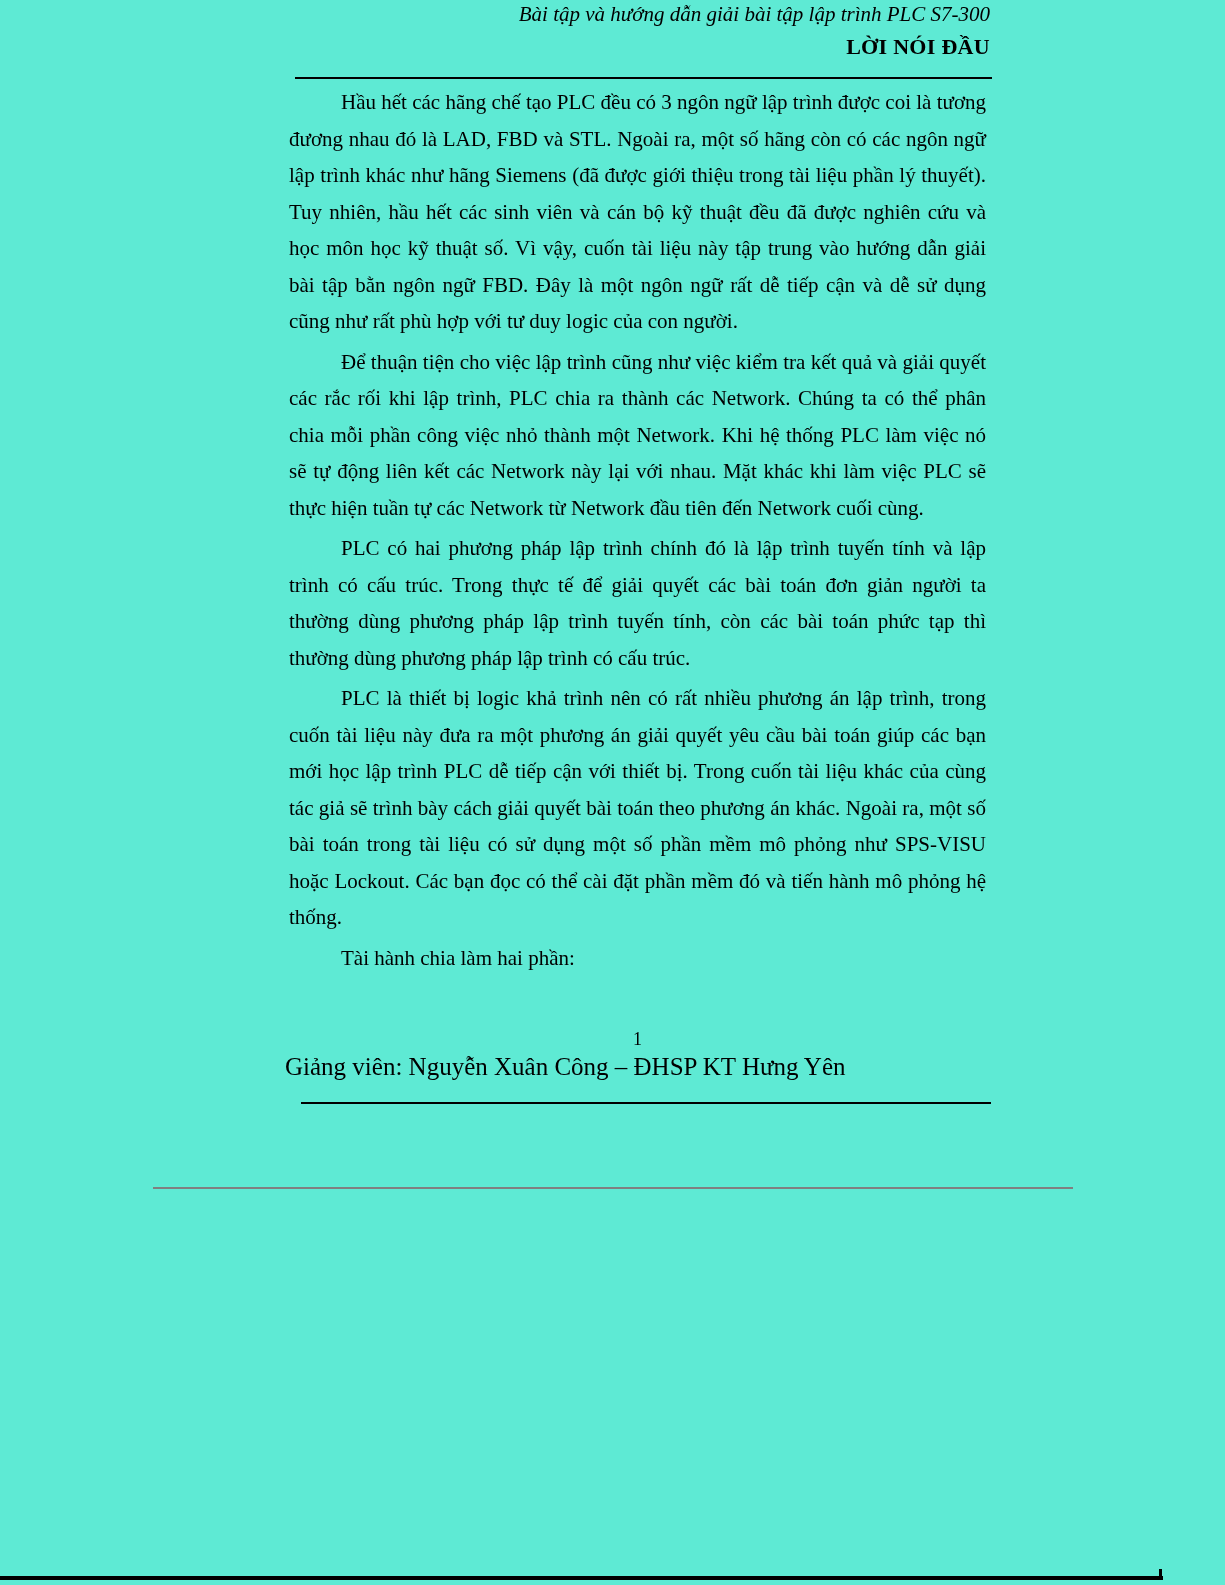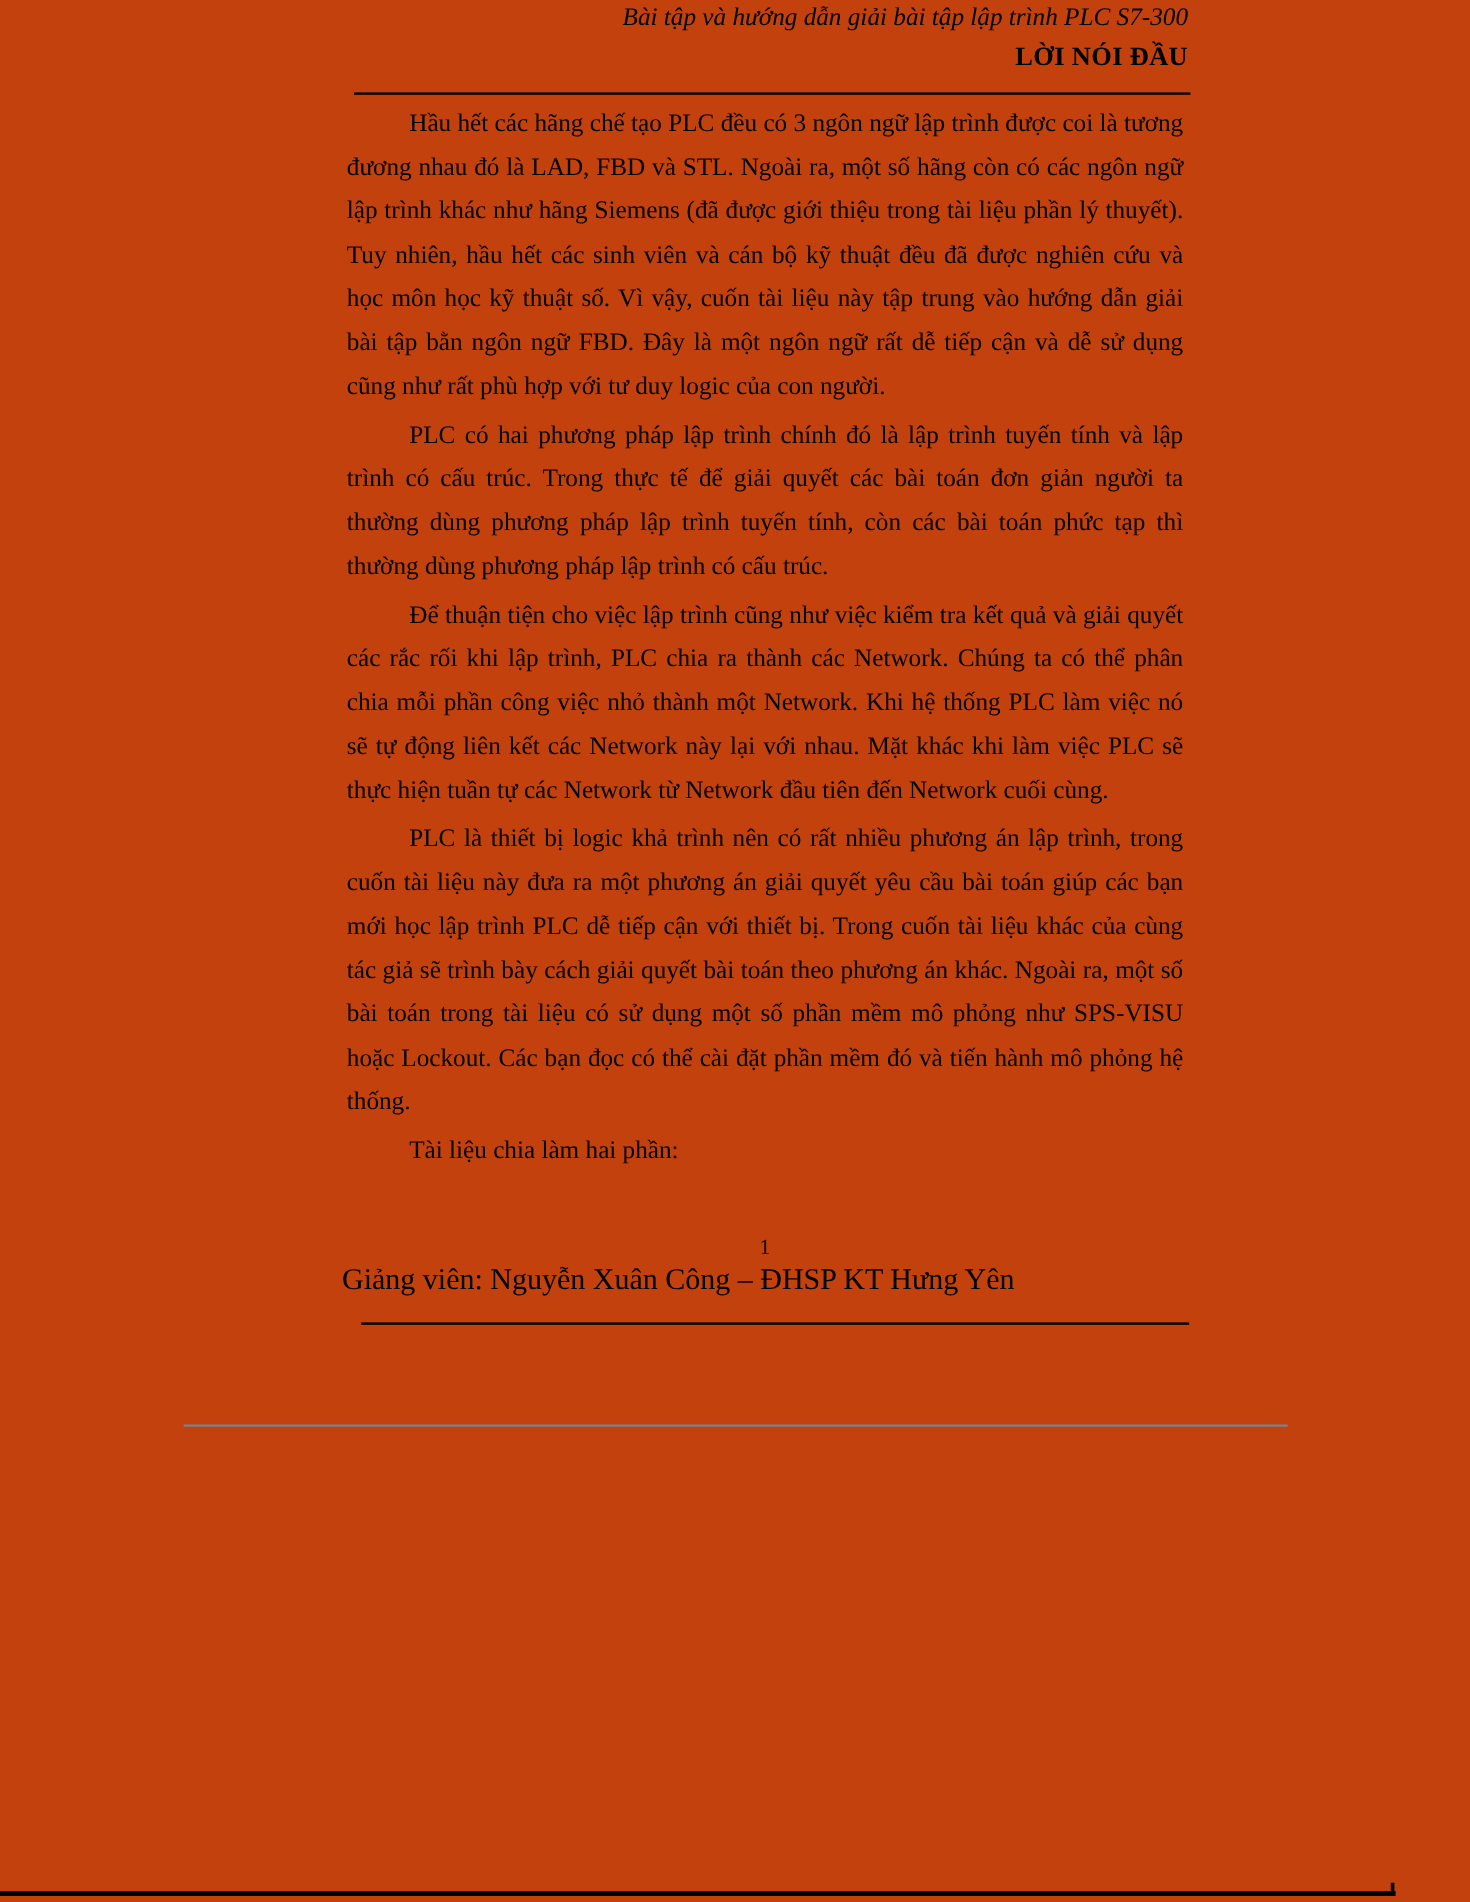--- a/index.html
+++ b/index.html
@@ -4,21 +4,21 @@
 <style>
   html, body {
     margin: 0;
     padding: 0;
     background: #ffffff;
   }
   .page {
     position: relative;
     width: 1225px;
     height: 1585px;
-    background: #c2410c;
+    background: #5eead4;
     color: #000000;
     font-family: "Liberation Serif", serif;
     overflow: hidden;
   }
   .running-header {
     position: absolute;
     left: 285px;
     top: 1px;
     width: 705px;
     text-align: right;
@@ -118,24 +118,24 @@
 <div class="page">
 
   <div class="running-header">Bài tập và hướng dẫn giải bài tập lập trình PLC S7-300</div>
 
   <div class="doc-title">LỜI NÓI ĐẦU</div>
 
   <div class="header-rule"></div>
 
   <div class="doc-body">
     <p>Hầu hết các hãng chế tạo PLC đều có 3 ngôn ngữ lập trình được coi là tương đương nhau đó là LAD, FBD và STL. Ngoài ra, một số hãng còn có các ngôn ngữ lập trình khác như hãng Siemens (đã được giới thiệu trong tài liệu phần lý thuyết). Tuy nhiên, hầu hết các sinh viên và cán bộ kỹ thuật đều đã được nghiên cứu và học môn học kỹ thuật số. Vì vậy, cuốn tài liệu này tập trung vào hướng dẫn giải bài tập bằn ngôn ngữ FBD. Đây là một ngôn ngữ rất dễ tiếp cận và dễ sử dụng cũng như rất phù hợp với tư duy logic của con người.</p>
+    <p>Để thuận tiện cho việc lập trình cũng như việc kiểm tra kết quả và giải quyết các rắc rối khi lập trình, PLC chia ra thành các Network. Chúng ta có thể phân chia mỗi phần công việc nhỏ thành một Network. Khi hệ thống PLC làm việc nó sẽ tự động liên kết các Network này lại với nhau. Mặt khác khi làm việc PLC sẽ thực hiện tuần tự các Network từ Network đầu tiên đến Network cuối cùng.</p>
     <p>PLC có hai phương pháp lập trình chính đó là lập trình tuyến tính và lập trình có cấu trúc. Trong thực tế để giải quyết các bài toán đơn giản người ta thường dùng phương pháp lập trình tuyến tính, còn các bài toán phức tạp thì thường dùng phương pháp lập trình có cấu trúc.</p>
-    <p>Để thuận tiện cho việc lập trình cũng như việc kiểm tra kết quả và giải quyết các rắc rối khi lập trình, PLC chia ra thành các Network. Chúng ta có thể phân chia mỗi phần công việc nhỏ thành một Network. Khi hệ thống PLC làm việc nó sẽ tự động liên kết các Network này lại với nhau. Mặt khác khi làm việc PLC sẽ thực hiện tuần tự các Network từ Network đầu tiên đến Network cuối cùng.</p>
     <p>PLC là thiết bị logic khả trình nên có rất nhiều phương án lập trình, trong cuốn tài liệu này đưa ra một phương án giải quyết yêu cầu bài toán giúp các bạn mới học lập trình PLC dễ tiếp cận với thiết bị. Trong cuốn tài liệu khác của cùng tác giả sẽ trình bày cách giải quyết bài toán theo phương án khác. Ngoài ra, một số bài toán trong tài liệu có sử dụng một số phần mềm mô phỏng như SPS-VISU hoặc Lockout. Các bạn đọc có thể cài đặt phần mềm đó và tiến hành mô phỏng hệ thống.</p>
-    <p>Tài liệu chia làm hai phần:</p>
+    <p>Tài hành chia làm hai phần:</p>
   </div>
 
   <div class="page-number">1</div>
 
   <div class="doc-footer">Giảng viên: Nguyễn Xuân Công – ĐHSP KT Hưng Yên</div>
 
   <div class="footer-rule"></div>
 
   <div class="section-rule-gray"></div>
 

